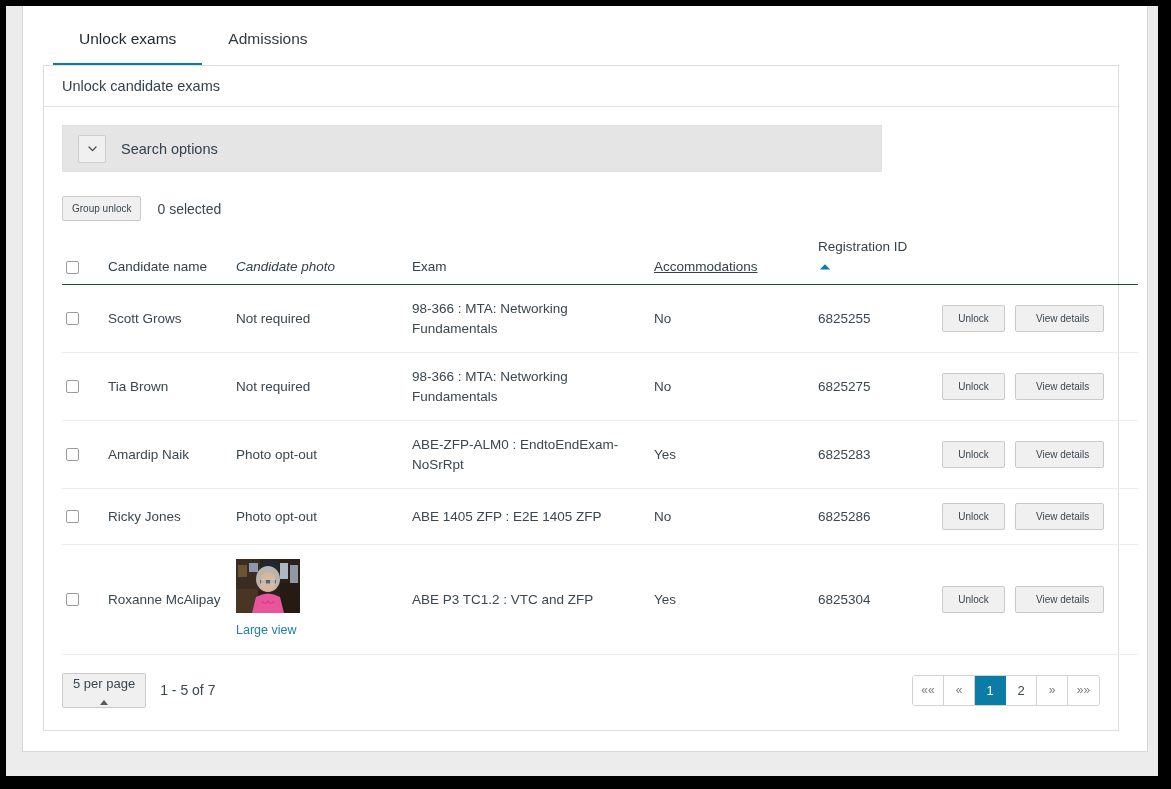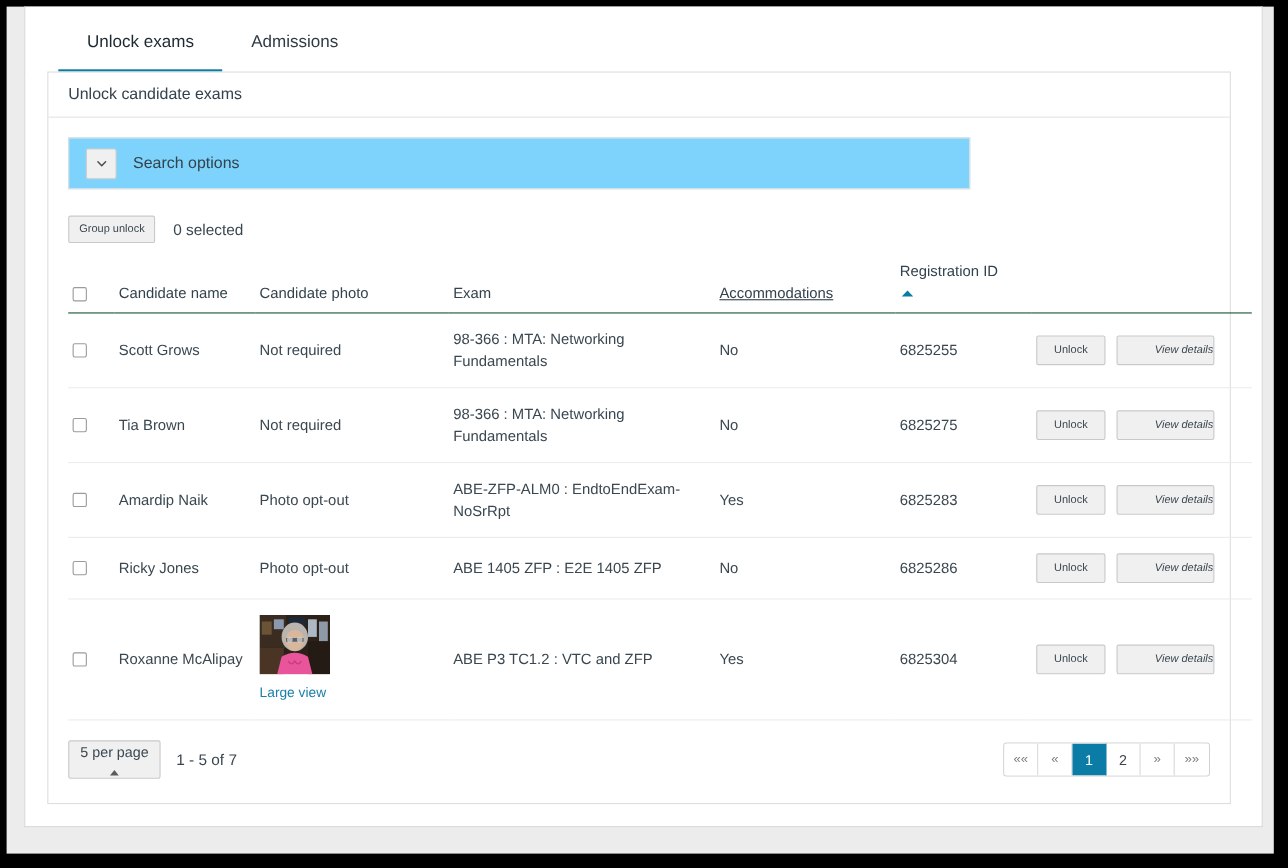--- a/index.html
+++ b/index.html
@@ -95,21 +95,21 @@
   .card-body { padding: 18px 18px 0 18px; }
 
   
   .search-panel {
     border: 1px solid #e0e0e0;
     height: 47px;
     display: flex;
     align-items: center;
     padding-left: 15px;
     width: 820px;
-    background: #7dd3fc;
+    background: #e5e5e5;
   }
   .chev-btn {
     width: 28px; height: 28px;
     background: #f0f0f0;
     border: 1px solid #cdcdcd;
     border-radius: 2px;
     display: flex;
     align-items: center;
     justify-content: center;
     cursor: pointer;
@@ -144,21 +144,21 @@
     text-align: left;
     font-weight: normal;
     font-size: 13.5px;
     color: #33424d;
     vertical-align: bottom;
     padding: 6px 4px 10px 4px;
     border-bottom: 1px solid #14532d;
   }
   th.col-check { width: 42px; padding-left: 10px; }
   th.col-name  { width: 128px; }
-  th.col-photo { width: 176px; }
+  th.col-photo { width: 176px; font-style: italic; }
   th.col-exam  { width: 242px; }
   th.col-acc   { width: 164px; text-decoration: underline; }
   th.col-reg   { width: 124px; }
   th.col-act   { width: 200px; }
 
   th.sorted {
     border-bottom: 3px solid #0a7ca5;
     position: relative;
   }
   .sort-caret {
@@ -188,21 +188,21 @@
     margin: 0;
     display: block;
   }
 
   .actions-cell {
     display: flex;
     gap: 10px;
     justify-content: flex-start;
   }
   .btn-unlock { width: 63px; text-align: center; padding: 6px 4px; }
-  .btn-view   { width: 89px; text-align: right; padding: 6px 0; font-style: italic; }
+  .btn-view   { width: 89px; text-align: left; padding: 6px 20px; }
 
   
   .photo-wrap { display: inline-block; }
   .photo-thumb {
     width: 64px; height: 54px;
     display: block;
     border: 0;
   }
   .largeview-link {
     display: block;

